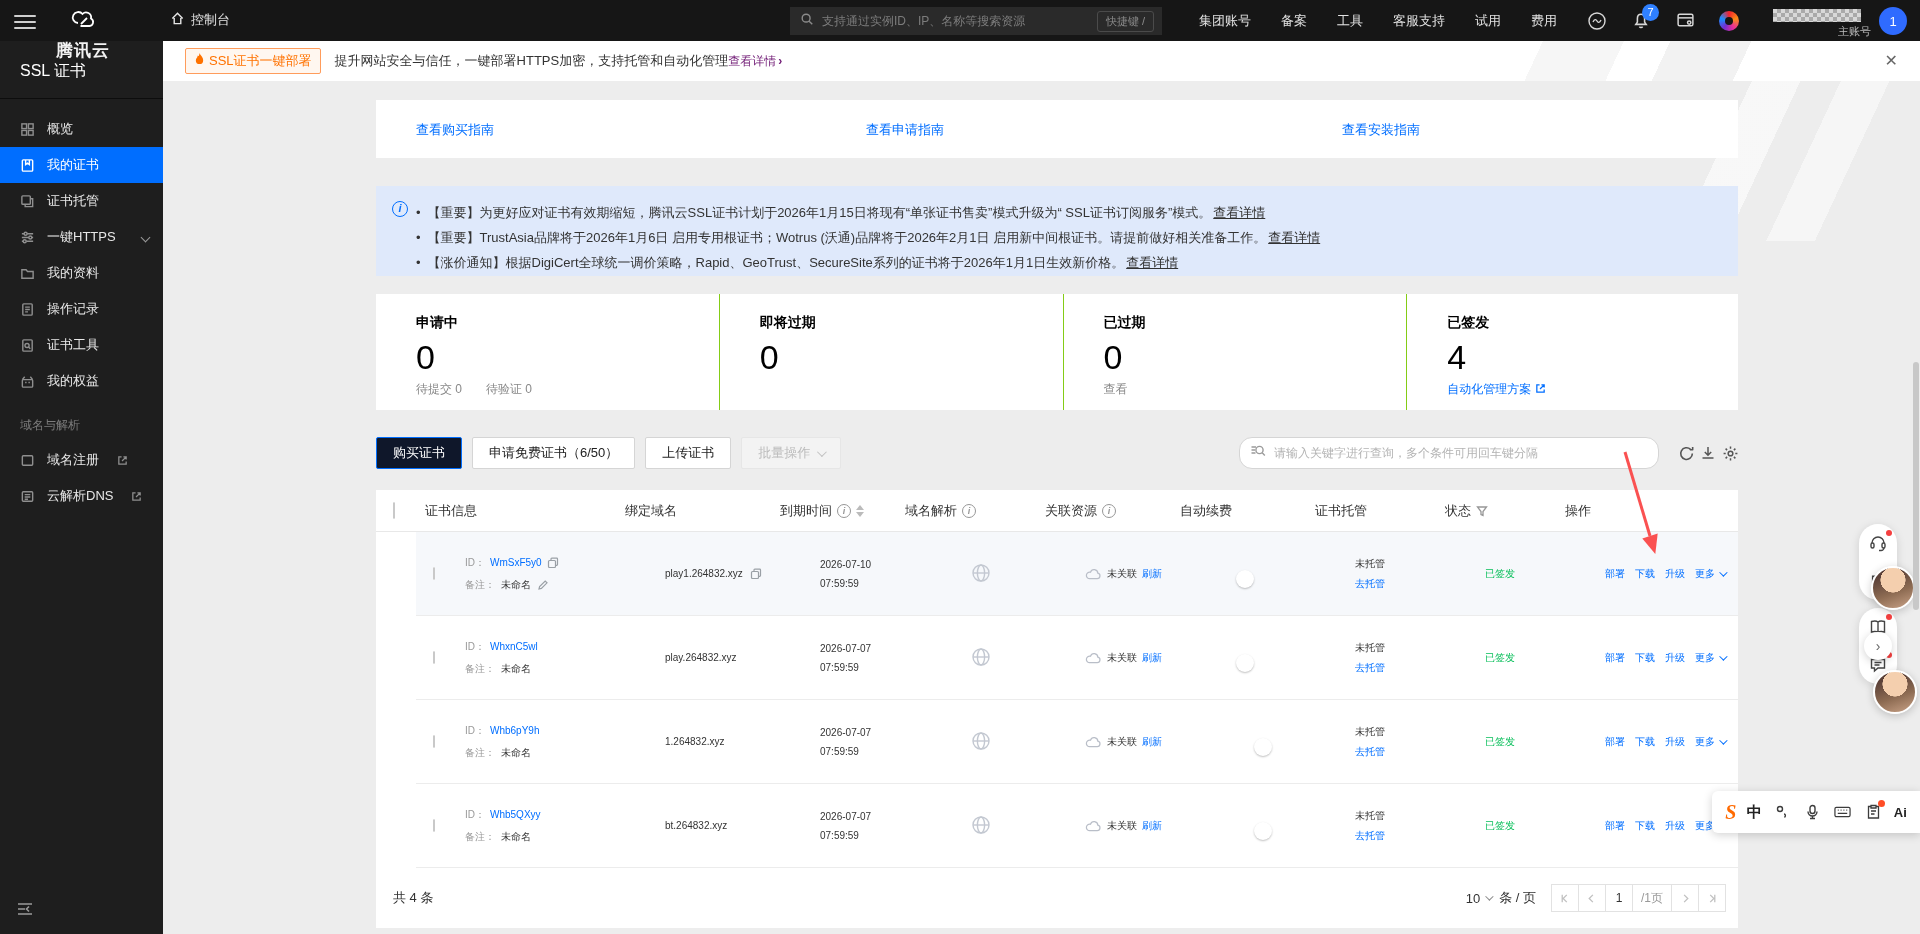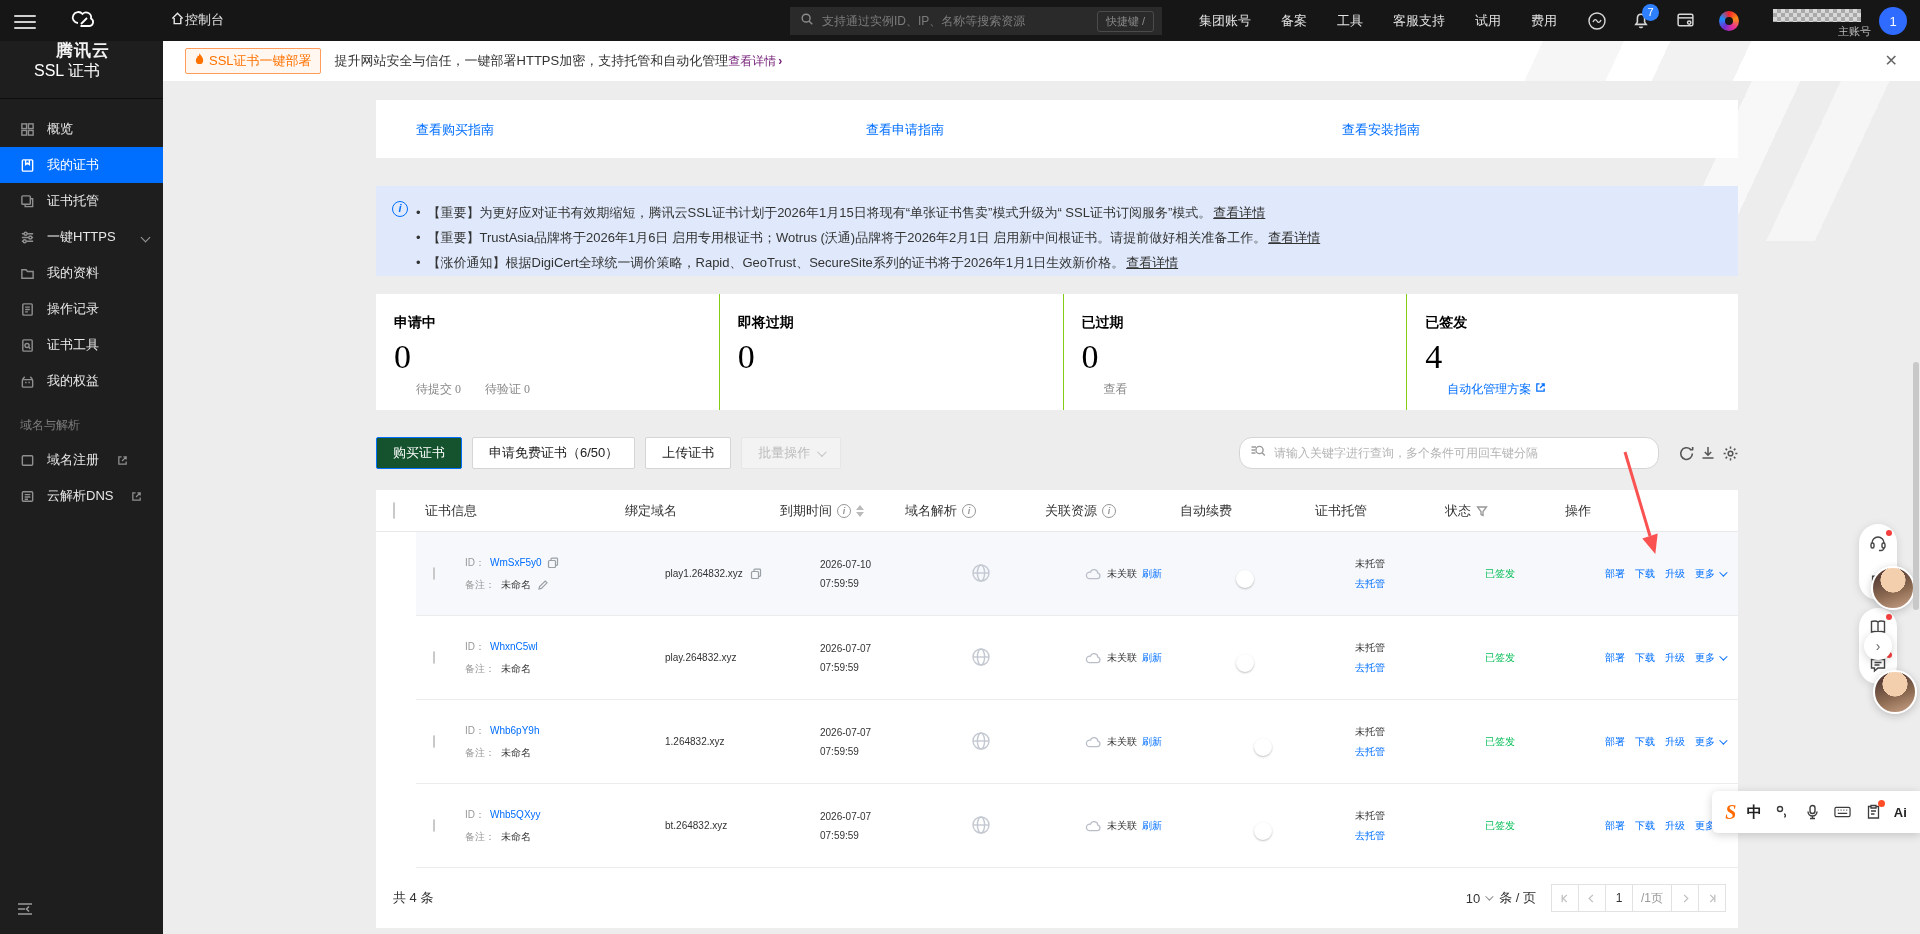--- a/index.html
+++ b/index.html
@@ -5,41 +5,41 @@
   * { margin:0; padding:0; box-sizing:border-box; }
   html,body { width:1920px; height:934px; overflow:hidden; font-family:"Liberation Sans","DejaVu Sans",sans-serif; background:#ededed; }
   .svgi { display:inline-block; vertical-align:middle; }
 
   
   .topbar { position:absolute; left:0; top:0; width:1920px; height:41px; background:#161616; color:#e6e6e6; z-index:50; }
   .tb-burger { position:absolute; left:14px; top:11px; width:22px; height:18px; cursor:pointer; }
   .tb-burger span { display:block; height:2px; background:#cfcfcf; margin:4px 0; border-radius:1px; }
   .tb-logo { position:absolute; left:56px; top:8px; display:flex; align-items:center; gap:7px;flex-direction:column; }
   .tb-logo .brand { font-size:17px; font-weight:bold; color:#f2f2f2; letter-spacing:1px; }
-  .tb-console { position:absolute; left:170px; top:11px; display:flex; align-items:flex-start; font-size:13px; color:#e6e6e6; cursor:pointer; }
+  .tb-console { position:absolute; left:170px; top:11px; display:flex; align-items:flex-start; gap:6px; font-size:13px; color:#e6e6e6; cursor:pointer; }
   .tb-search { position:absolute; left:790px; top:7px; width:372px; height:28px; background:#2a2a2a; border-radius:0; display:flex; align-items:center; padding:0 8px 0 10px; }
   .tb-search input { flex:1; background:transparent; border:none; outline:none; color:#cfcfcf; font-size:12px; margin-left:8px; }
   .tb-search input::placeholder { color:#7c7c7c; }
   .tb-shortcut { font-size:11px; color:#8c8c8c; border:1px solid #4b4b4b; border-radius:3px; padding:2px 8px; white-space:nowrap; }
   .tb-nav { position:absolute; left:1199px; top:0; height:41px; display:flex; align-items:center; gap:30px; }
   .tb-nav .nav-it { font-size:13px; color:#e2e2e2; cursor:pointer; white-space:nowrap; }
   .tb-icons { position:absolute; left:1586px; top:0; height:41px; display:flex; align-items:center; gap:22px; }
   .tb-iconbtn { position:relative; width:22px; height:22px; display:flex; align-items:center; justify-content:center; cursor:pointer; color:#d8d8d8; }
   .tb-badge { position:absolute; top:-6px; left:12px; min-width:17px; height:17px; background:#2f80ff; color:#fff; border-radius:9px; font-size:11px; display:flex; align-items:center; justify-content:center; padding:0 4px; }
   .pinwheel { width:20px; height:20px; border-radius:50%; background:conic-gradient(#f5222d,#fa8c16,#eb2f96,#722ed1,#1890ff,#f5222d); position:relative; }
   .pinwheel::after { content:""; position:absolute; inset:6px; background:#161616; border-radius:50%; }
   .tb-mosaic { position:absolute; left:1773px; top:9px; width:88px; height:13px; cursor:pointer;
     background-image:linear-gradient(45deg,#a9a9a9 25%,transparent 25%,transparent 75%,#a9a9a9 75%),linear-gradient(45deg,#a9a9a9 25%,#d8d8d8 25%,#d8d8d8 75%,#a9a9a9 75%);
     background-size:8px 8px; background-position:0 0,4px 4px; }
   .tb-acct { position:absolute; left:1838px; top:24px; font-size:11px; color:#bdbdbd; }
   .tb-avatar { position:absolute; left:1879px; top:7px; width:28px; height:28px; border-radius:50%; background:#2f6bff; color:#fff; font-size:13px; display:flex; align-items:center; justify-content:center; cursor:pointer; }
 
   
   .sidebar { position:absolute; left:0; top:41px; width:163px; bottom:0; background:#1e1e1e; color:#ededed; z-index:40; }
-  .sb-title { font-size:16px; color:#ffffff; padding:20px 0 16px 20px;margin-left:14px; }
+  .sb-title { font-size:16px; color:#ffffff; padding:20px 0 16px 20px; }
   .sb-divider { height:1px; background:#000; opacity:.55; }
   .sb-list { padding-top:12px; }
   .side-item { position:relative; height:36px; display:flex; align-items:center; gap:12px; padding-left:20px; font-size:13px; color:#e8e8e8; cursor:pointer; }
   .side-item .si-icon { color:#8f8f8f; display:flex; }
   .side-item.active { background:#006eff; color:#fff; }
   .side-item.active .si-icon { color:#fff; }
   .side-item .chev { position:absolute; right:14px; top:15px; width:7px; height:7px; border-right:1.5px solid #9a9a9a; border-bottom:1.5px solid #9a9a9a; transform:rotate(45deg); }
   .sb-section { font-size:12px; color:#7c7c7c; padding:18px 0 8px 20px; }
   .ext-icon { color:#8f8f8f; margin-left:6px; display:flex; }
   .sb-collapse { position:absolute; left:16px; bottom:14px; color:#9a9a9a; cursor:pointer; }
@@ -65,31 +65,31 @@
 
   .notice { top:105px; height:90px; background:#dfe9fb; padding:14px 18px 0 16px; position:absolute; left:213px; width:1362px; }
   .notice-row { display:flex; align-items:flex-start; }
   .info-ic { flex:0 0 16px; width:16px; height:16px; border:1.5px solid #006eff; border-radius:50%; color:#006eff; font-size:11px; font-weight:bold; text-align:center; line-height:13px; margin-right:8px; margin-top:1px; font-style:italic; }
   .notice ul { list-style:none; flex:1; }
   .notice li { font-size:13px; color:#333; line-height:25px; white-space:nowrap; }
   .notice li::before { content:"•"; margin-right:7px; color:#333; }
   .notice li .nlink { color:#333; text-decoration:underline; cursor:pointer; margin-left:2px; }
 
   .stats { top:213px; height:116px; display:flex; }
-  .stat-col { flex:1; position:relative; padding:20px 0 0 18px;font-family:Liberation Serif, serif; }
+  .stat-col { flex:1; position:relative; padding:20px 0 0 40px; }
   .stat-col + .stat-col { border-left:1px solid #84cc16;margin-left:12px; }
   .stat-label { font-size:14px; color:#000; font-weight:bold; }
   .stat-value { font-size:34px; color:#000; margin-top:6px; line-height:38px; font-weight:400; }
   .stat-sub { position:absolute; left:40px; bottom:12px; font-size:12px; color:#888; display:flex; gap:24px; }
   .stat-action { position:absolute; left:40px; bottom:12px; font-size:12px; color:#888; cursor:pointer; }
   .stat-action.blue { color:#006eff; display:flex; align-items:center; gap:4px; }
 
   .toolbar { position:absolute; left:213px; top:356px; width:1362px; height:32px; display:flex; align-items:center; }
   .btn { height:32px; border-radius:2px; font-size:13px; padding:0 16px; display:flex; align-items:center; cursor:pointer; white-space:nowrap; }
-  .btn-primary { background:#14532d; color:#fff; border:1px solid #006eff; }
+  .btn-primary { background:#0f172a; color:#fff; border:1px solid #006eff; }
   .btn-plain { background:#fff; color:#222; border:1px solid #d5d5d5; margin-left:10px; }
   .btn-disabled { background:#f3f3f3; color:#bbb; border:1px solid #e6e6e6; margin-left:10px; cursor:default; gap:7px; }
   .btn-disabled .dchev { width:7px; height:7px; border-right:1.5px solid #c2c2c2; border-bottom:1.5px solid #c2c2c2; transform:rotate(45deg) translateY(-2px); }
   .tb-search2 { position:absolute; left:863px; top:0; width:420px; height:32px; border:1px solid #d5d5d5; background:#fff; border-radius:13px; display:flex; align-items:center; padding:0 10px; color:#9a9a9a; }
   .tb-search2 input { flex:1; border:none; outline:none; font-size:12px; margin-left:8px; color:#333; }
   .tb-search2 input::placeholder { color:#b3b3b3; }
   .tool-ic { position:absolute; top:6px; width:20px; height:20px; color:#555; cursor:pointer; display:flex; align-items:center; justify-content:center; }
 
   
   .table-card { top:409px; }

